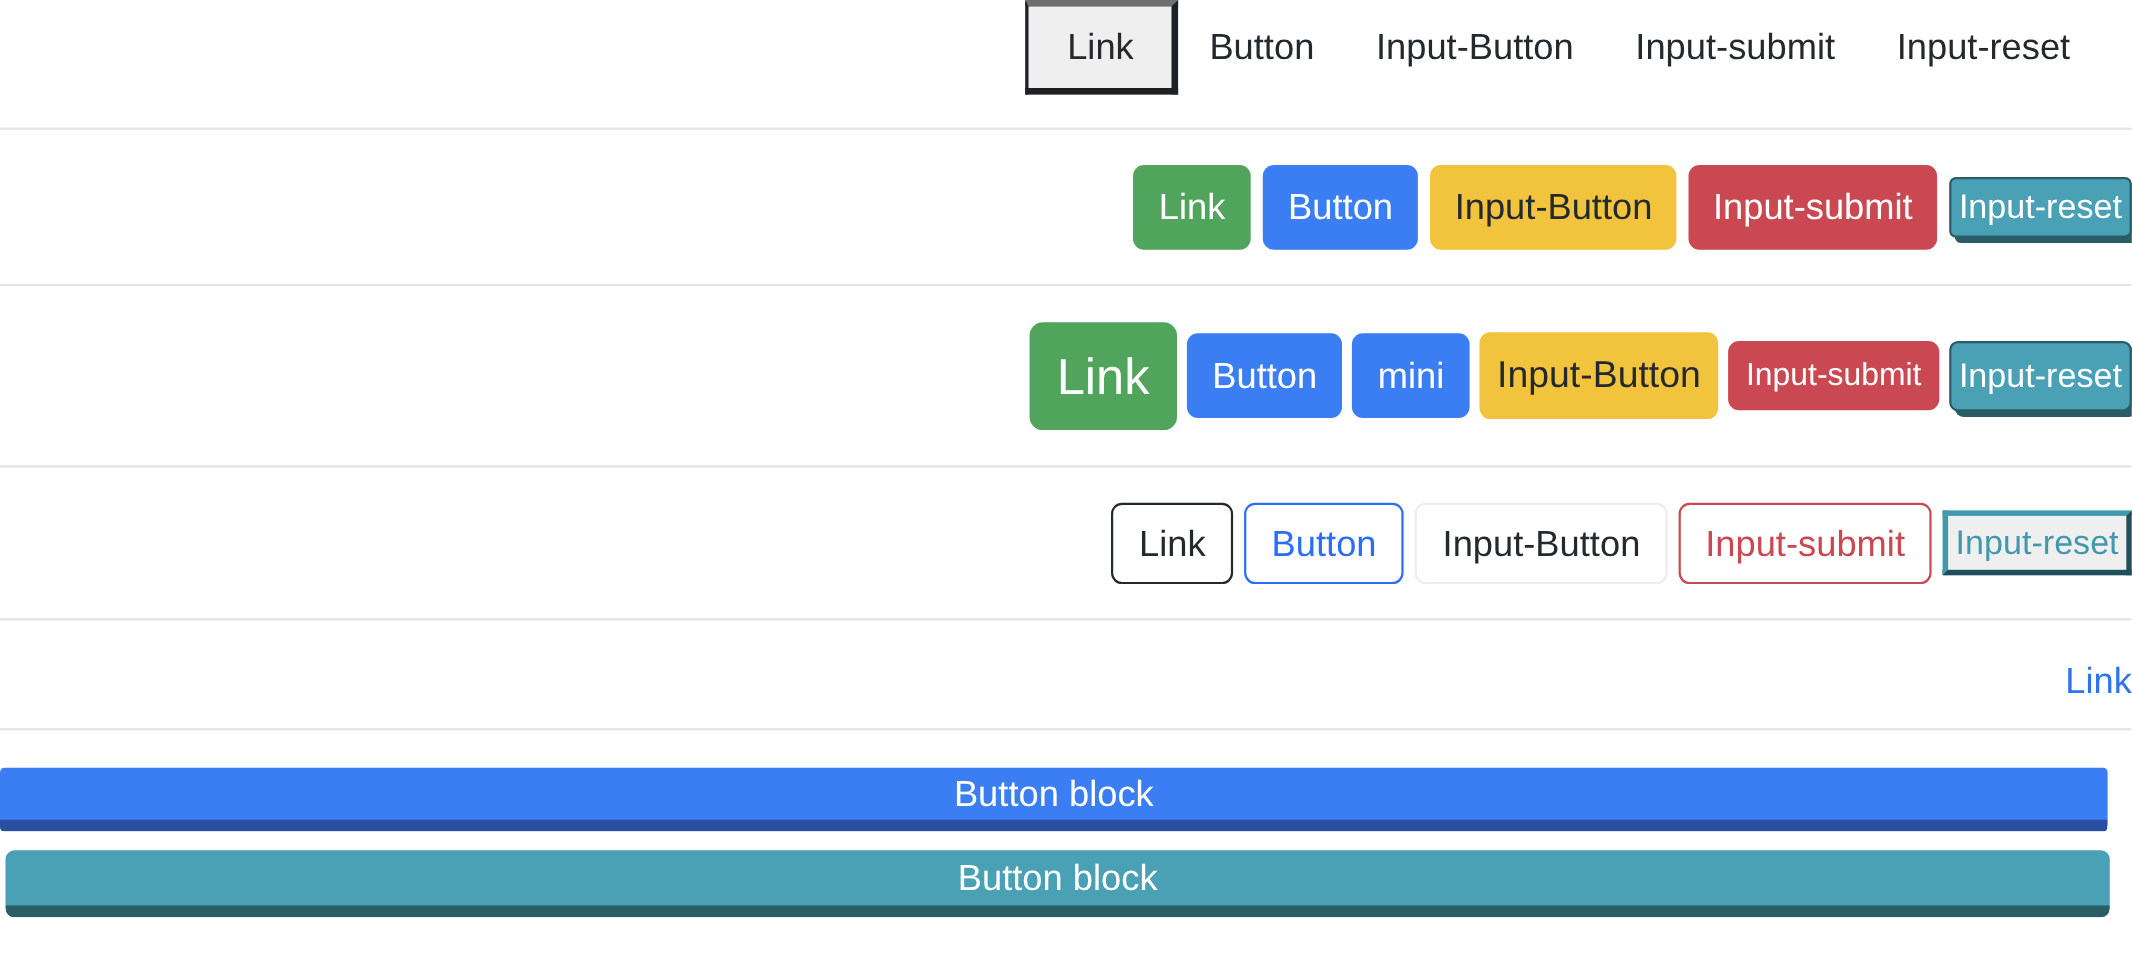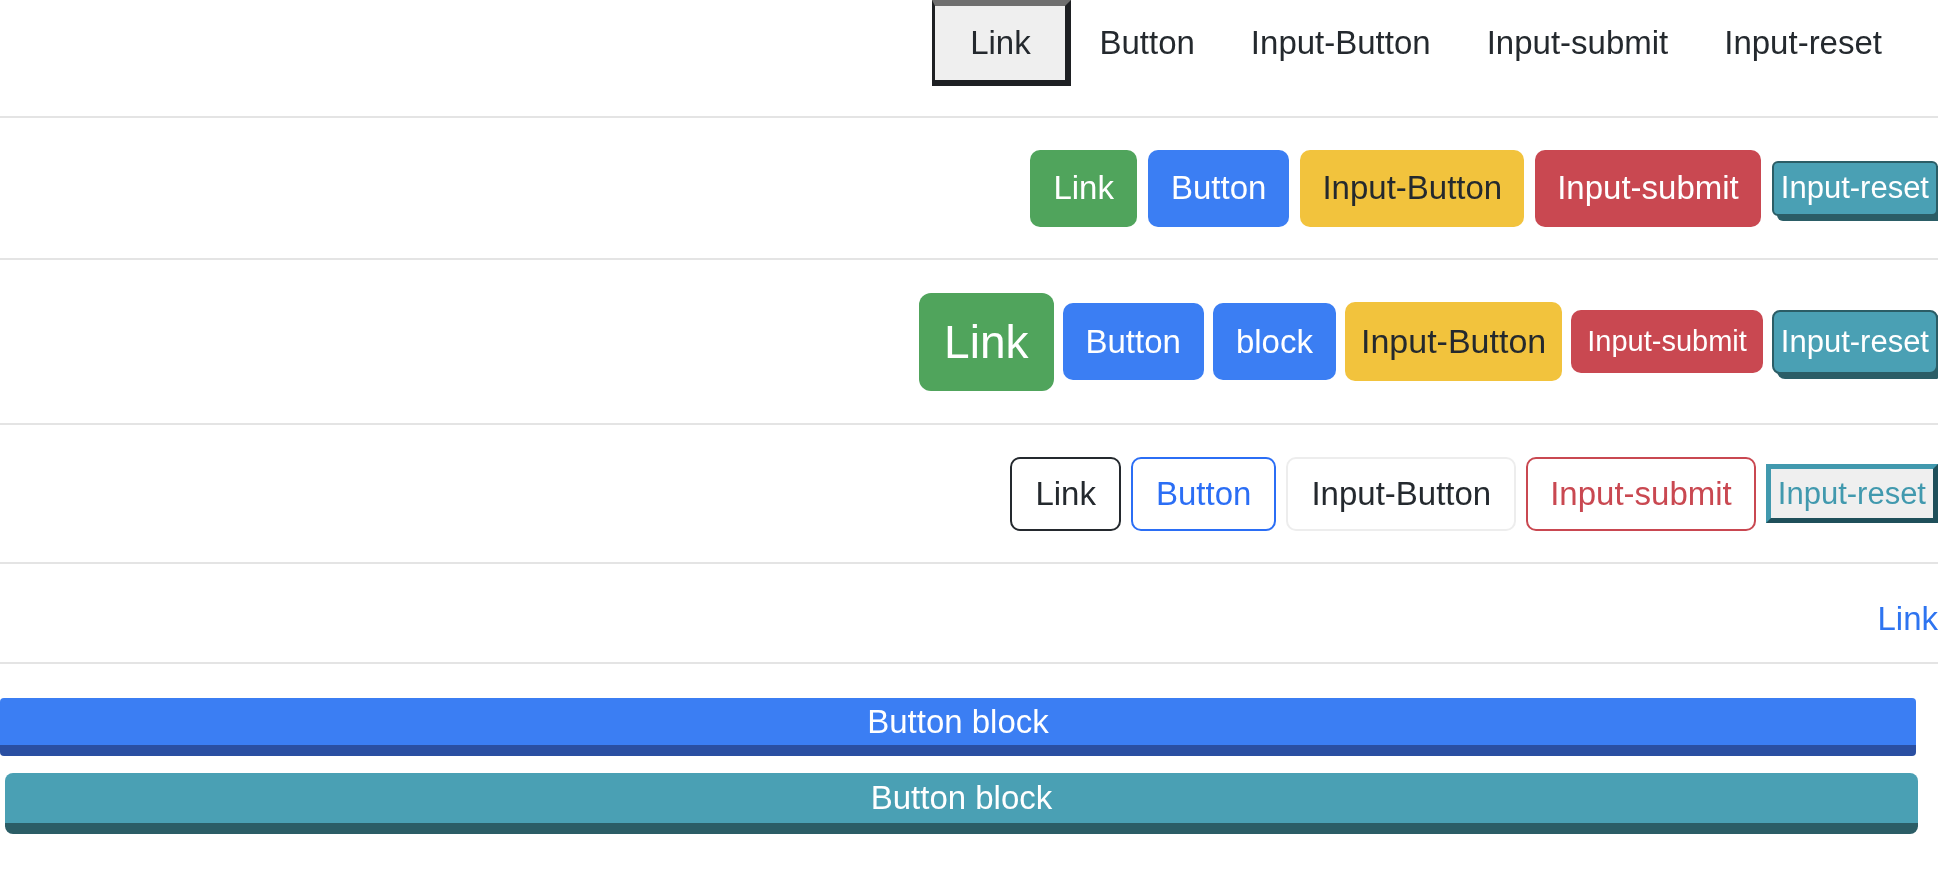--- a/index.html
+++ b/index.html
@@ -125,21 +125,21 @@
   <a class="btn btn-green">Link</a>
   <button class="btn btn-blue">Button</button>
   <button class="btn btn-yellow">Input-Button</button>
   <button class="btn btn-red">Input-submit</button>
   <button class="btn btn-teal">Input-reset</button>
 </div>
 
 <div class="section sec-sizes">
   <a class="btn btn-green btn-lg">Link</a>
   <button class="btn btn-blue">Button</button>
-  <button class="btn btn-blue">block</button>
+  <button class="btn btn-blue">mini</button>
   <button class="btn btn-yellow btn-yl-lg">Input-Button</button>
   <button class="btn btn-red btn-sm">Input-submit</button>
   <button class="btn btn-teal btn-teal-md">Input-reset</button>
 </div>
 
 <div class="section sec-outline">
   <a class="btn btn-outline ol-dark">Link</a>
   <button class="btn btn-outline ol-blue">Button</button>
   <button class="btn btn-outline ol-ghost">Input-Button</button>
   <button class="btn btn-outline ol-red">Input-submit</button>

